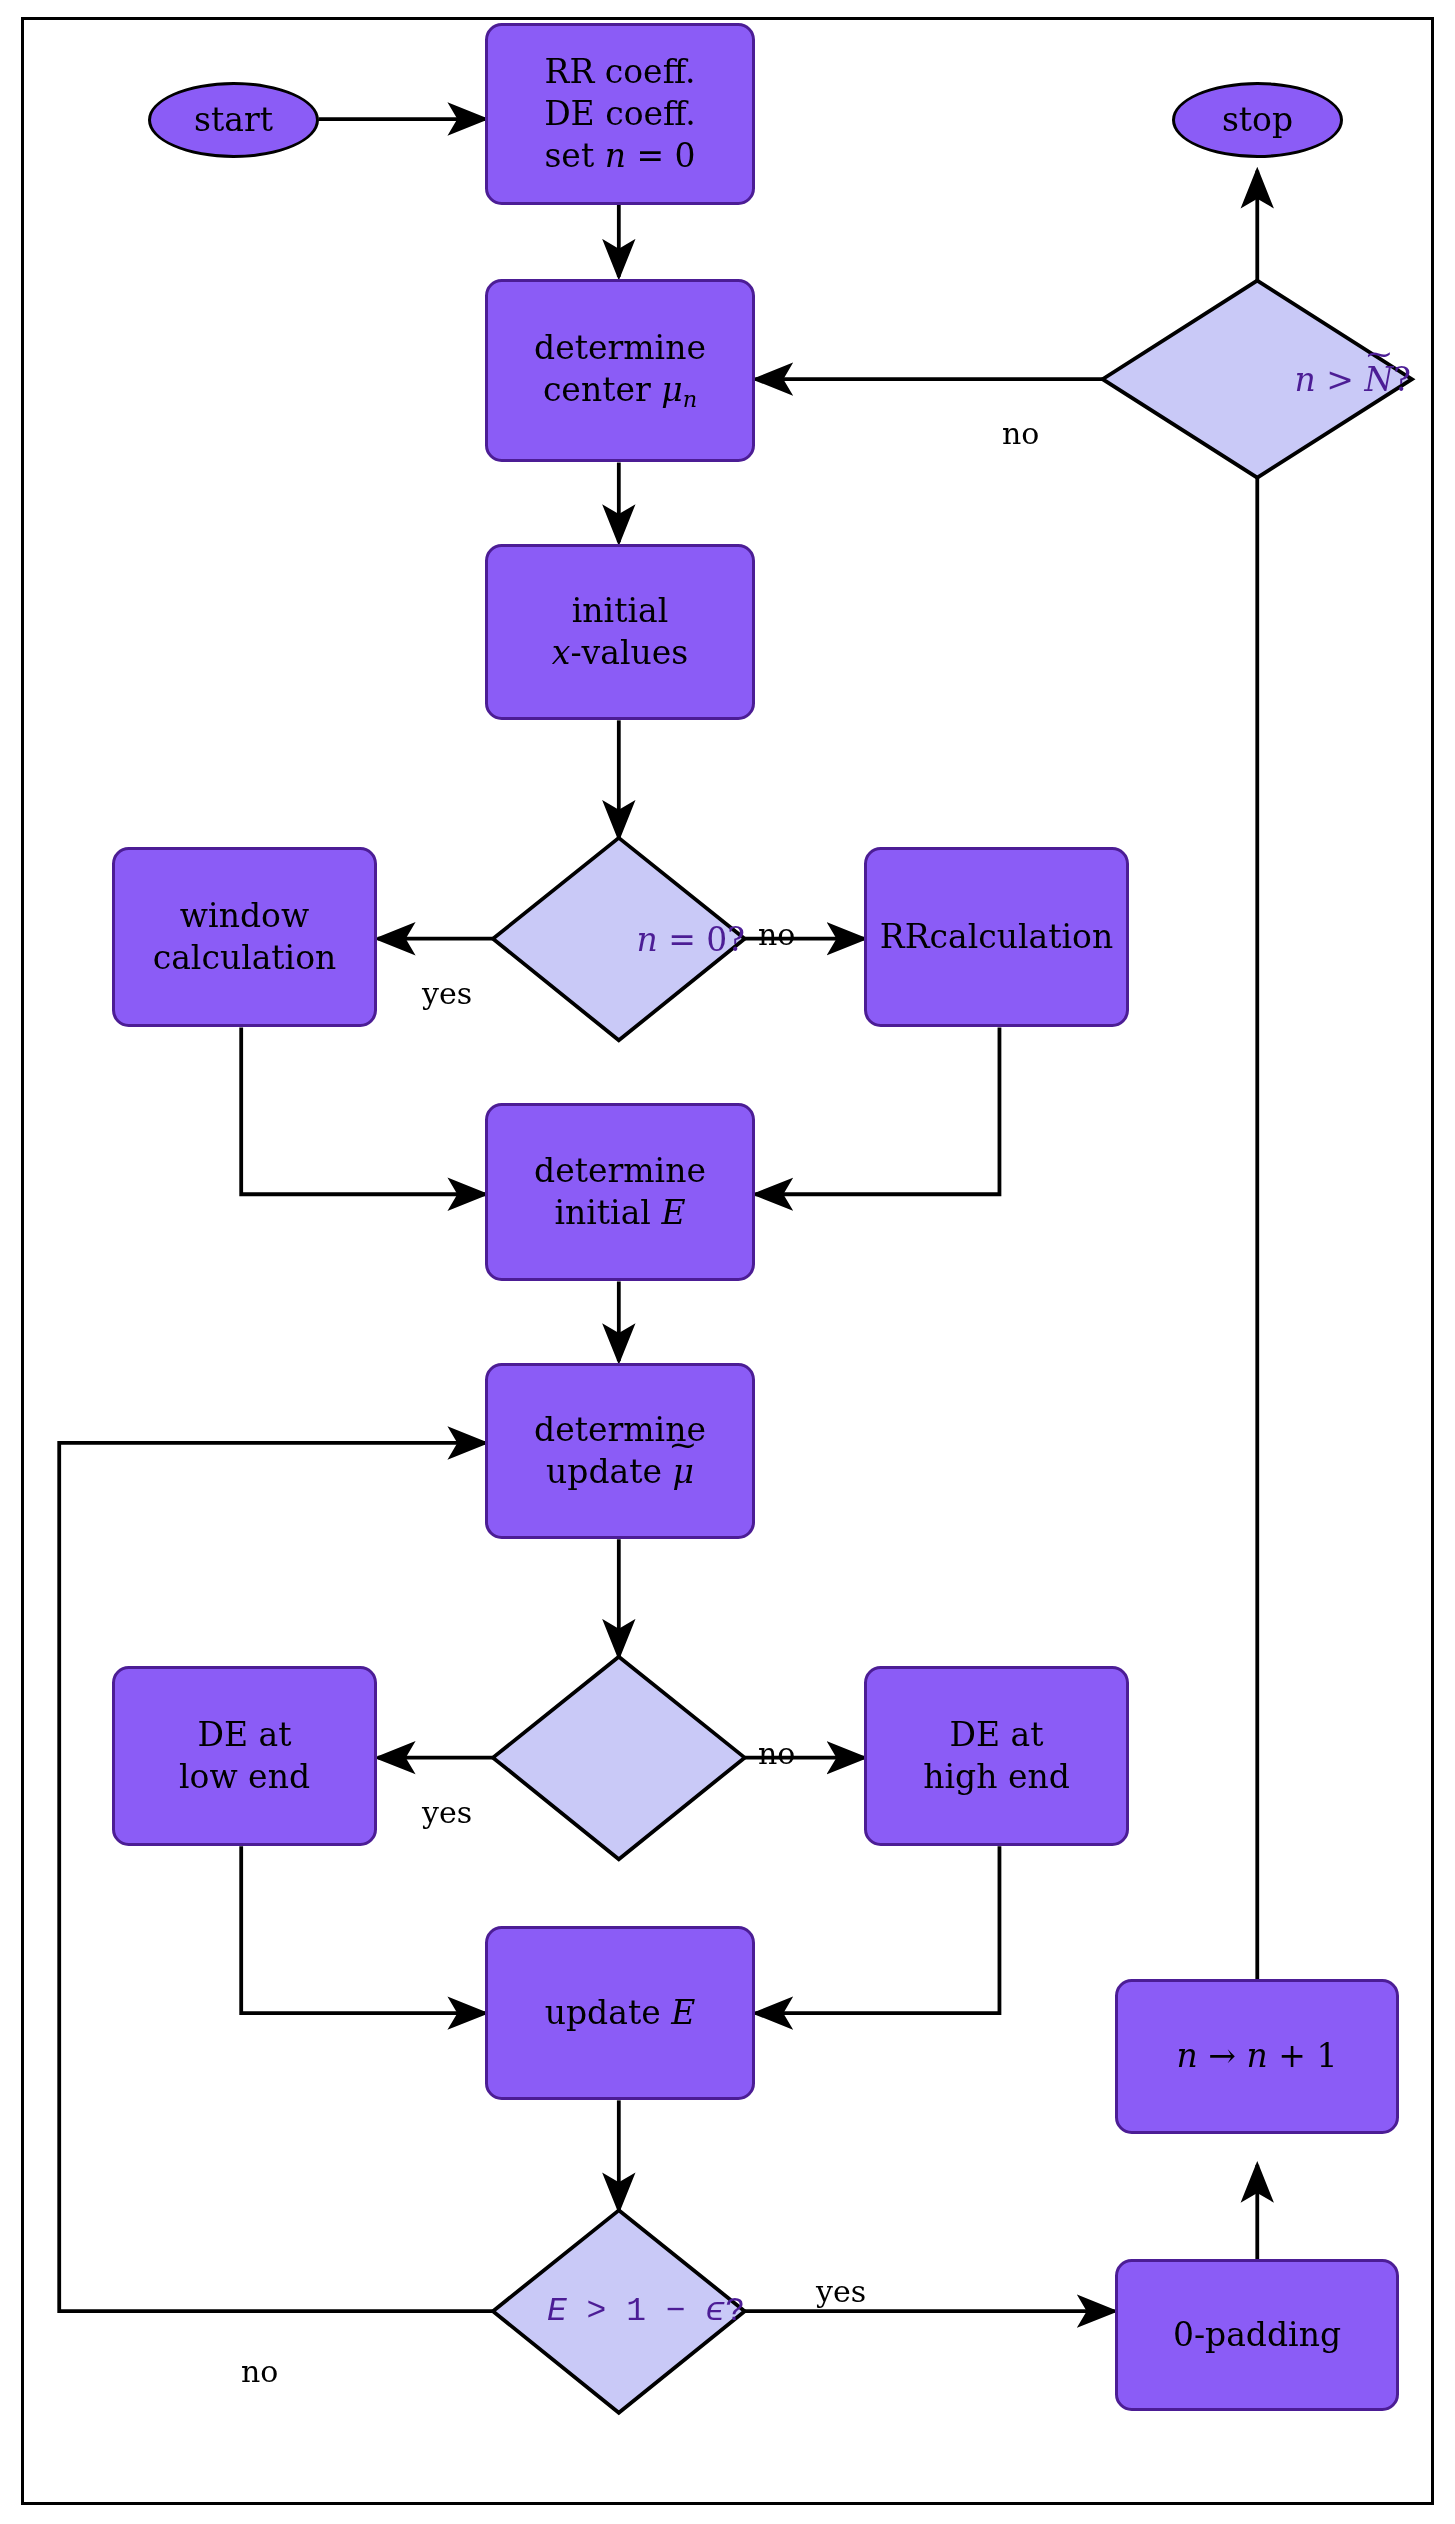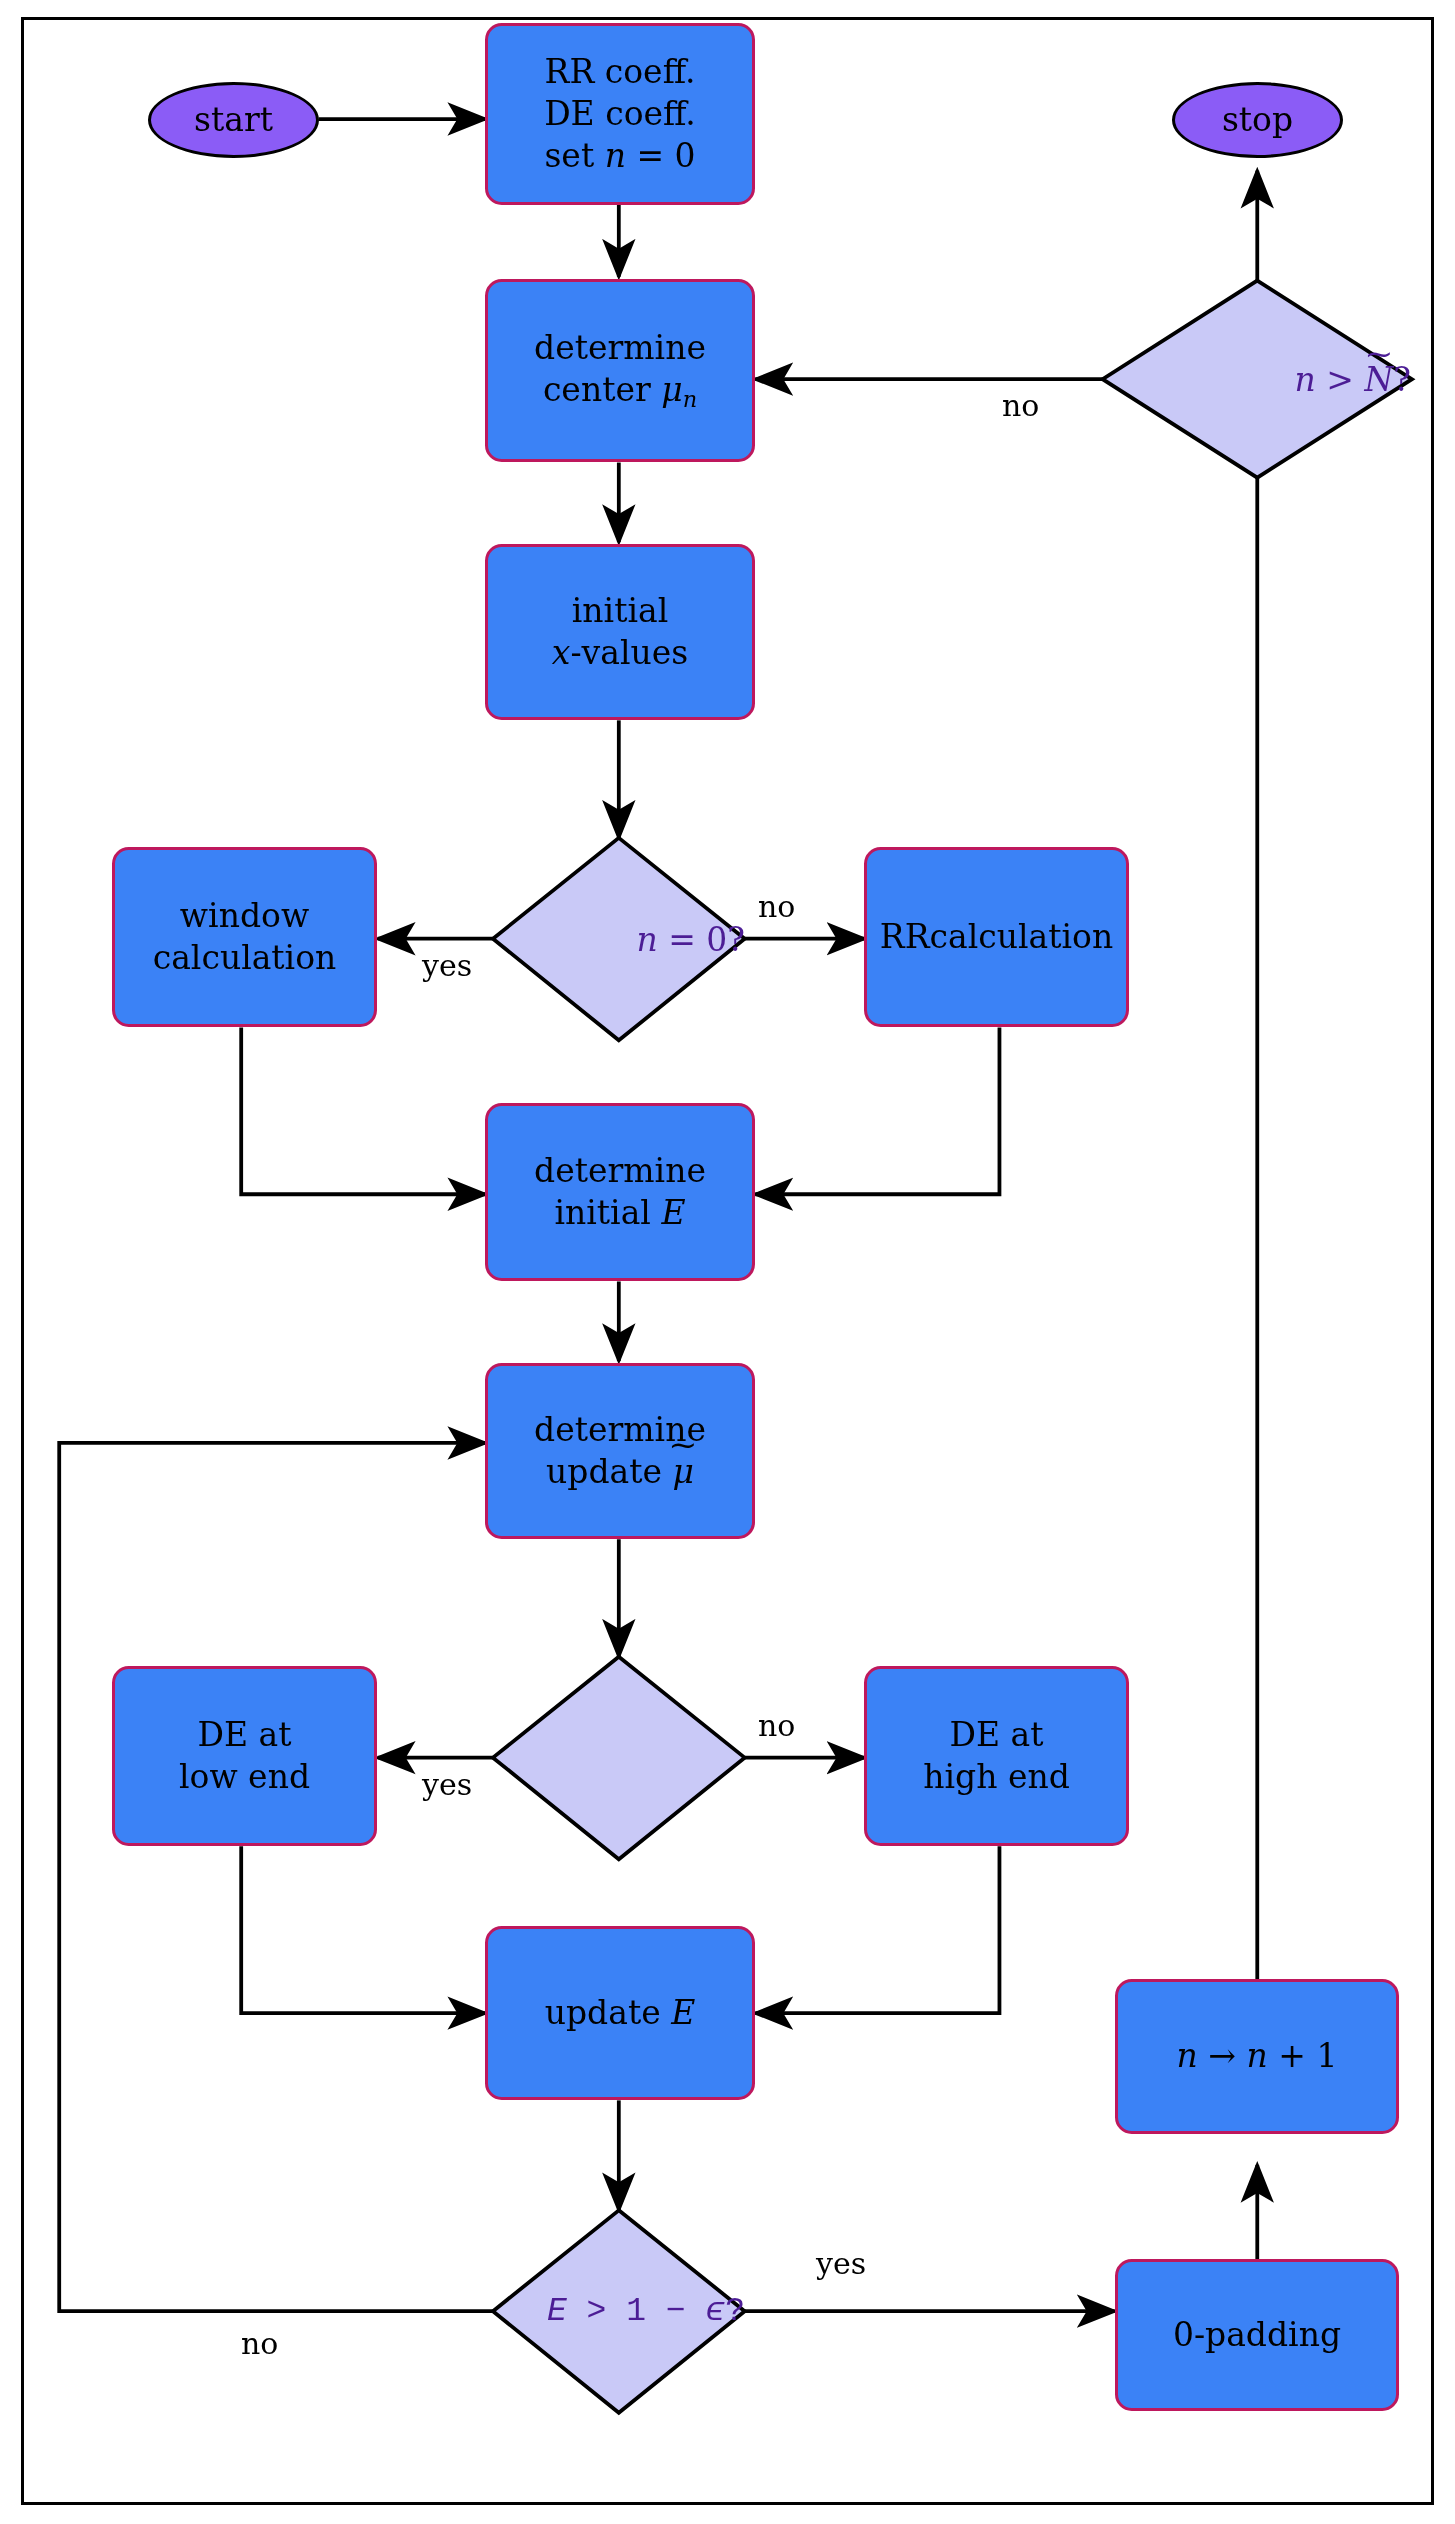--- a/index.html
+++ b/index.html
@@ -38,22 +38,22 @@
     position: absolute;
     box-sizing: border-box;
     display: flex;
     align-items: center;
     justify-content: center;
     text-align: center;
     color: #000000;
     line-height: 1.28;
   }
   .proc {
-    background: #3b82f6;
-    border: 3px solid #be185d;
+    background: #8b5cf6;
+    border: 3px solid #4c1d95;
     border-radius: 16.7px;
     font-size: 33px;
   }
   .term {
     background: #8b5cf6;
     border: 3px solid #000000;
     border-radius: 50%;
     font-size: 33px;
   }
   .dec-wrap {
@@ -71,20 +71,21 @@
     font-size: 33px;
     color: #4c1d95;
     text-align: center;
     pointer-events: none;
   }
   .edge-label {
     position: absolute;
     font-size: 30px;
     color: #000000;
     white-space: nowrap;
+    margin-top: 28px;
   }
   .mathit { font-style: italic; }
   .sub {
     font-size: 0.68em;
     vertical-align: -0.28em;
     font-style: italic;
   }
   .tilde-over {
     position: relative;
     display: inline-block;

